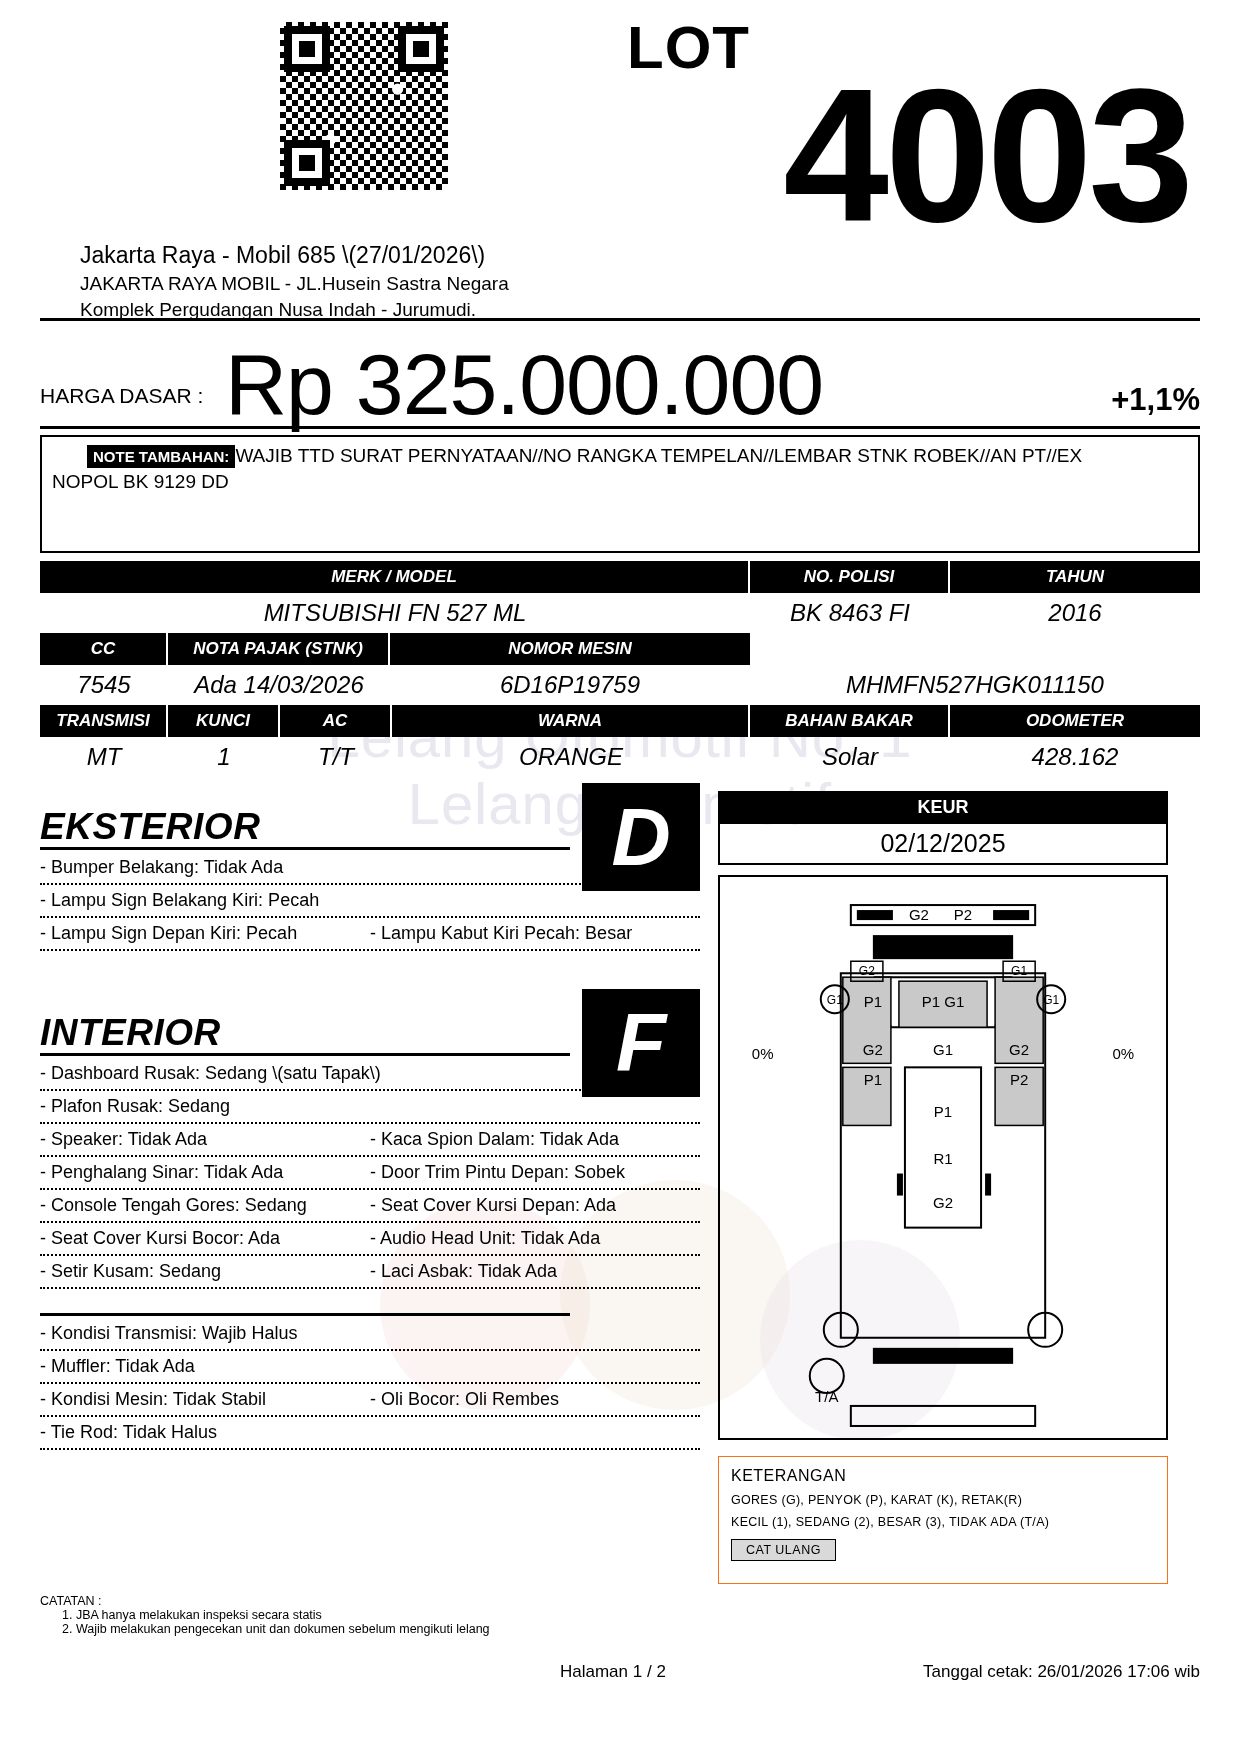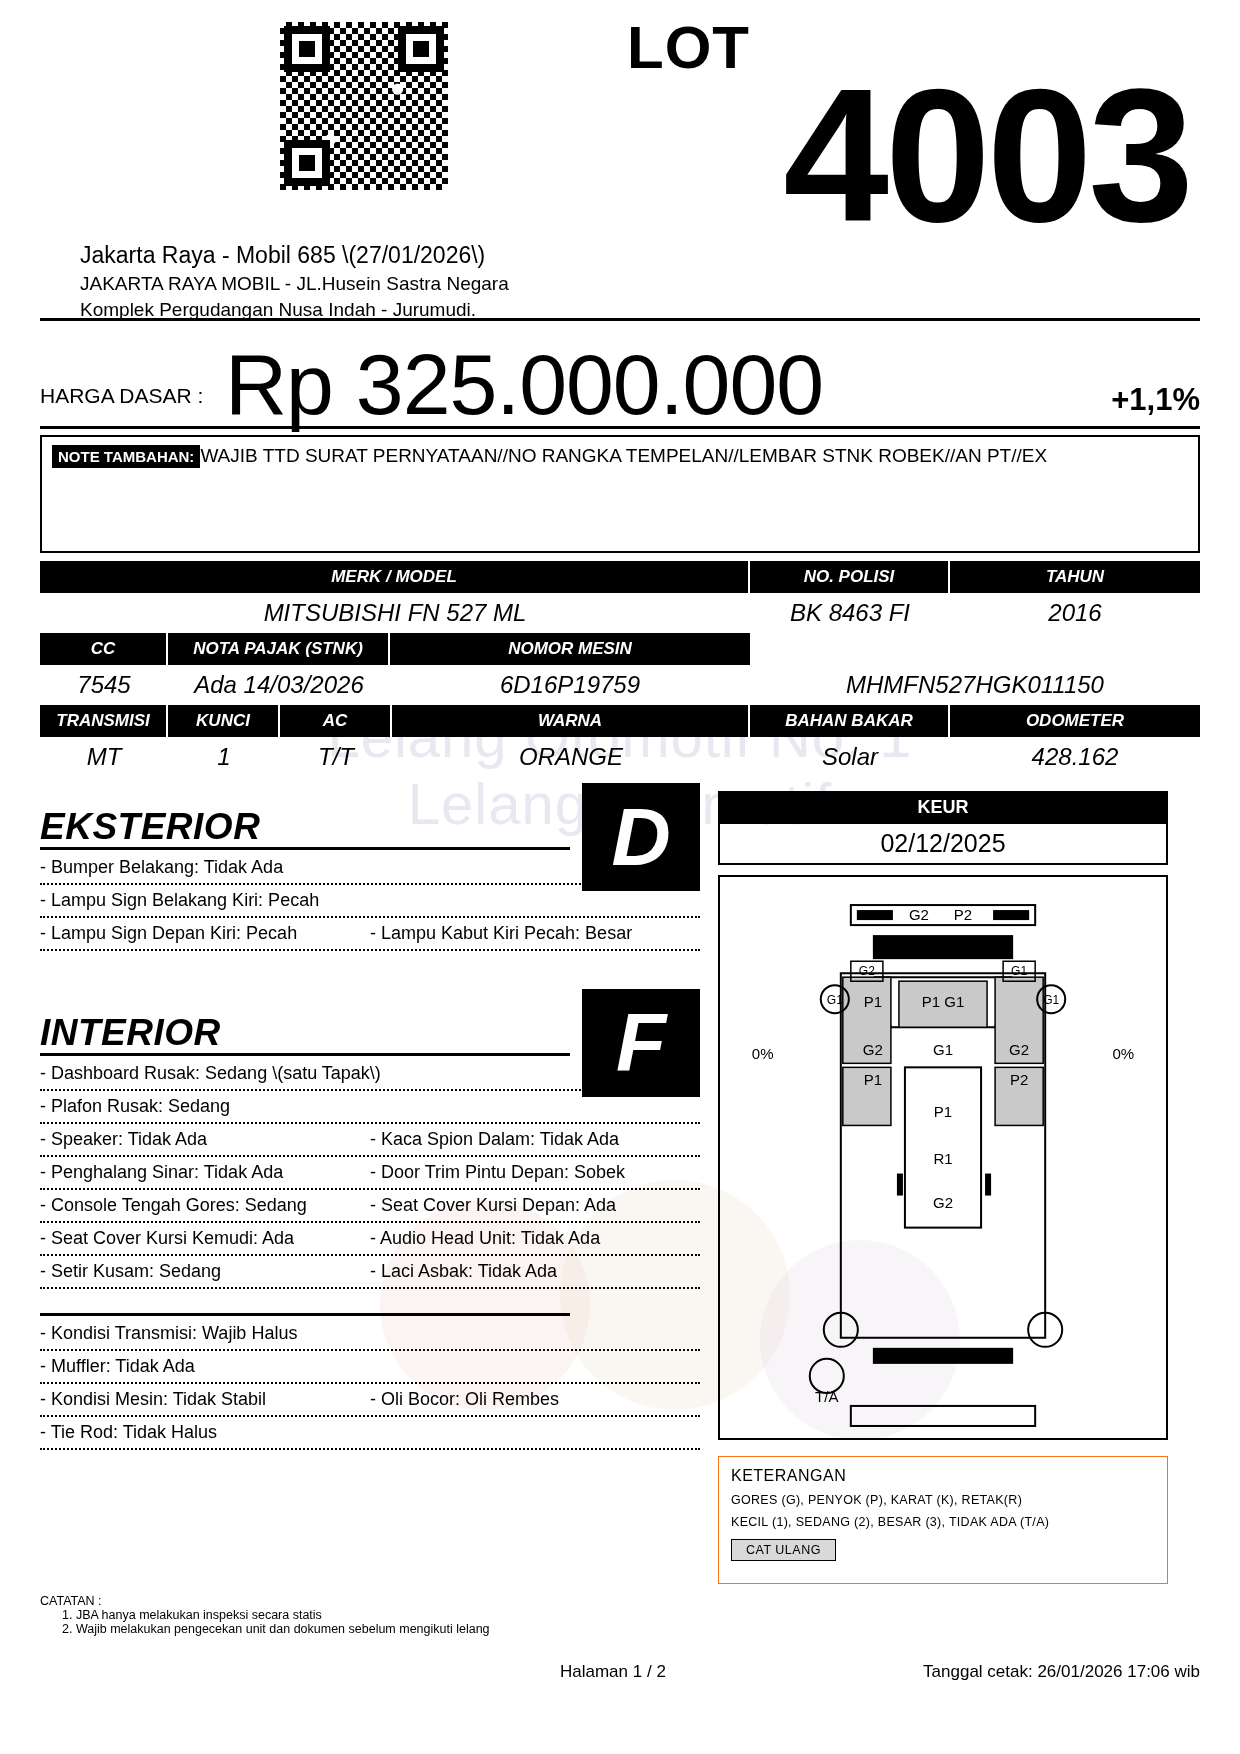--- a/index.html
+++ b/index.html
@@ -138,20 +138,21 @@
     height: 118px;
     position: relative;
     padding: 8px 10px;
   }
   .note-tag {
     background: #000; color: #fff;
     font-size: 15px; font-weight: 700;
     padding: 3px 6px;
     display: inline-block;
     vertical-align: top;
+    margin-left: 35px;
   }
   .note-text {
     font-size: 19px;
     display: inline;
     vertical-align: top;
   }
   .note-line2 { font-size: 19px; margin-top: 3px; }
 
   
   .spec { margin-top: 8px; }
@@ -310,20 +311,21 @@
     <div class="price-value">Rp 325.000.000</div>
     <div class="price-pct">+1,1%</div>
   </div>
 
   <div class="rule"></div>
 
   <div class="note-box">
     <div>
       <span class="note-tag">NOTE TAMBAHAN:</span><span class="note-text">WAJIB TTD SURAT PERNYATAAN//NO RANGKA TEMPELAN//LEMBAR STNK ROBEK//AN PT//EX</span>
     </div>
+    <div class="note-line2">NOPOL BK 9129 DD</div>
   </div>
 
   <div class="spec">
 
     <div class="spec-row">
       <div class="hd" style="width:710px">MERK / MODEL</div>
       <div class="hd" style="width:200px">NO. POLISI</div>
       <div class="hd" style="width:250px">TAHUN</div>
     </div>
     <div class="spec-row">
@@ -405,21 +407,21 @@
           </div>
           <div class="item-row">
             <div class="item">- Penghalang Sinar: Tidak Ada</div>
             <div class="item">- Door Trim Pintu Depan: Sobek</div>
           </div>
           <div class="item-row">
             <div class="item">- Console Tengah Gores: Sedang</div>
             <div class="item">- Seat Cover Kursi Depan: Ada</div>
           </div>
           <div class="item-row">
-            <div class="item">- Seat Cover Kursi Kemudi: Ada</div>
+            <div class="item">- Seat Cover Kursi Bocor: Ada</div>
             <div class="item">- Audio Head Unit: Tidak Ada</div>
           </div>
           <div class="item-row">
             <div class="item">- Setir Kusam: Sedang</div>
             <div class="item">- Laci Asbak: Tidak Ada</div>
           </div>
         </div>
       </div>
 
       <div style="margin-top:40px">

